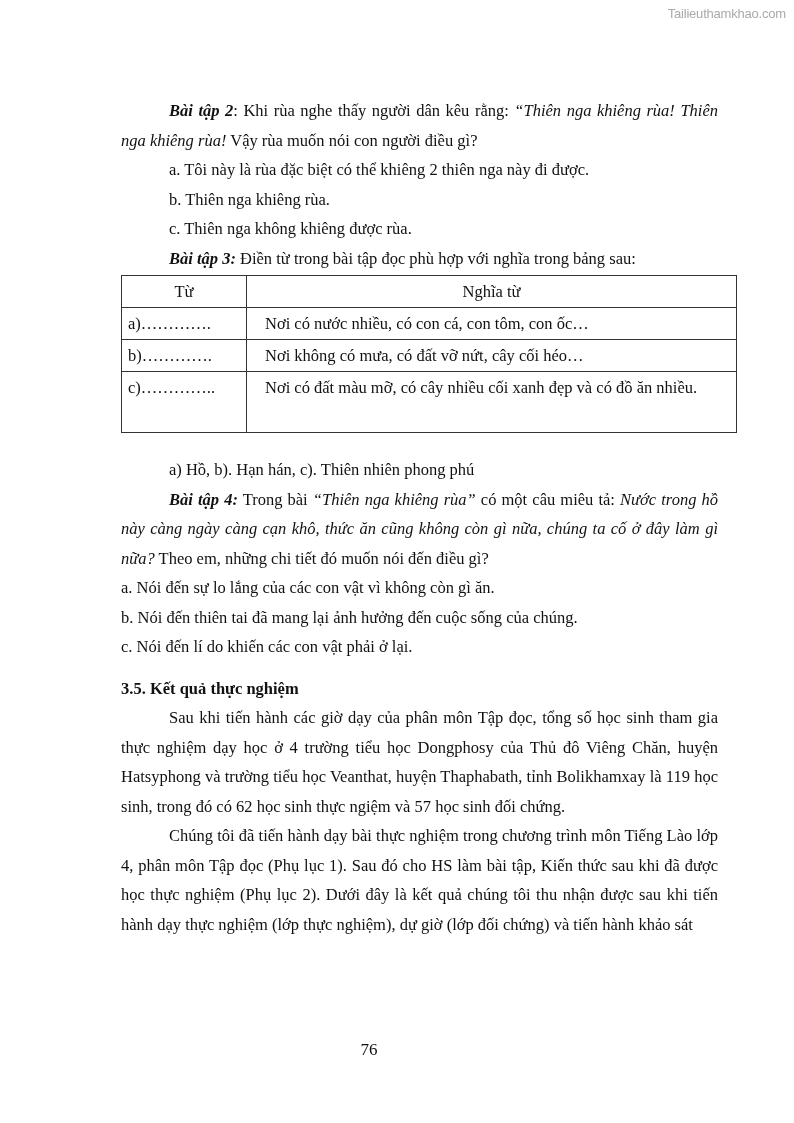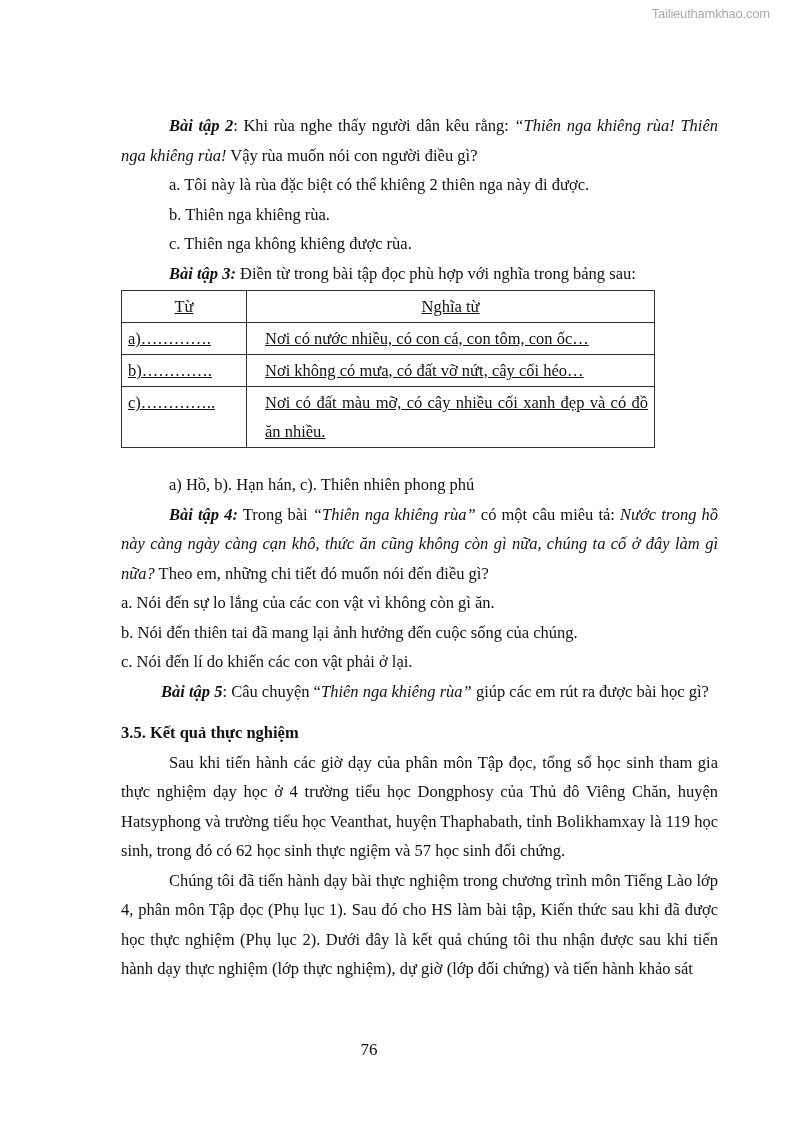--- a/index.html
+++ b/index.html
@@ -1,27 +1,27 @@
 <!DOCTYPE html>
 <html><head>
 <meta charset="utf-8">
 <style>
   html, body { margin: 0; padding: 0; background: #ffffff; }
   body { width: 794px; height: 1123px; position: relative; overflow: hidden;
          font-family: "Liberation Serif", "DejaVu Serif", serif; color: #111; }
-  .watermark { position: absolute; top: 6px; right: 24px; font-family: "Liberation Sans", sans-serif;
+  .watermark { position: absolute; top: 6px; right: 8px; font-family: "Liberation Sans", sans-serif;
                font-size: 13px; color: #aaa; letter-spacing: -0.2px; }
-  .page { position: absolute; left: 121px; top: 111px; width: 597px; font-size: 16.5px; line-height: 29.5px; }
+  .page { position: absolute; left: 121px; top: 96px; width: 597px; font-size: 16.5px; line-height: 29.5px; }
   p { margin: 0; text-align: justify; }
   .indent { text-indent: 48px; }
   .opt { padding-left: 48px; }
   .opt0 { padding-left: 0; }
   b.bi { font-weight: bold; font-style: italic; }
   i { font-style: italic; }
-  table { border-collapse: collapse; width: 534px; margin: 2px 0 4px 0; font-size: 16.5px; text-decoration: underline; }
+  table { border-collapse: collapse; width: 616px; margin: 2px 0 4px 0; font-size: 16.5px; }
   td, th { border: 1px solid #333; font-weight: normal; vertical-align: top; line-height: 29px; padding: 1px 6px; }
   th { text-align: center; }
   td.col1 { width: 112px; }
   td.col2 { padding-left: 18px; text-align: justify; }
   .h1 { font-weight: bold; margin-top: 12px; }
   .h2 { font-weight: bold; font-style: italic; }
   .pagenum { position: absolute; top: 1040px; left: 0; width: 738px; text-align: center; font-size: 17px; }
 </style>
 </head>
 <body>
@@ -64,23 +64,20 @@
 
   <p class="opt" style="margin-top:22px">a) Hồ, b). Hạn hán, c). Thiên nhiên phong phú</p>
 
   <p class="indent">
     <b class="bi">Bài tập 4:</b><span> Trong bài </span><i>“Thiên nga khiêng rùa”</i><span> có một câu miêu tả: </span><i>Nước trong hồ này càng ngày càng cạn khô, thức ăn cũng không còn gì nữa, chúng ta cố ở đây làm gì nữa?</i><span>  Theo em, những chi tiết đó muốn nói đến điều gì?</span>
   </p>
   <p class="opt0">a. Nói đến sự lo lắng của các con vật vì không còn gì ăn.</p>
   <p class="opt0">b. Nói đến thiên tai đã mang lại ảnh hưởng đến cuộc sống của chúng.</p>
   <p class="opt0">c. Nói đến lí do khiến các con vật phải ở lại.</p>
 
-  <p style="padding-left:40px">
-    <b class="bi">Bài tập 5</b><span>: Câu chuyện “</span><i>Thiên nga khiêng rùa”</i><span> giúp các em rút ra được bài học gì?</span>
-  </p>
 
   <p class="h1">3.5. Kết quả thực nghiệm</p>
   <p class="indent">Sau khi tiến hành các giờ dạy của phân môn Tập đọc, tổng số học sinh tham gia thực nghiệm dạy học ở 4 trường tiểu học Dongphosy của Thủ đô Viêng Chăn, huyện Hatsyphong và trường tiểu học Veanthat, huyện Thaphabath, tỉnh Bolikhamxay là 119 học sinh, trong đó có 62 học sinh thực ngiệm và 57 học sinh đối chứng.</p>
 
   <p class="indent">Chúng tôi đã tiến hành dạy bài thực nghiệm trong chương trình môn Tiếng Lào lớp 4, phân môn Tập đọc (Phụ lục 1). Sau đó cho HS làm bài tập, Kiến thức sau khi đã được học thực nghiệm (Phụ lục 2). Dưới đây là kết quả chúng tôi thu nhận được sau khi tiến hành dạy thực nghiệm (lớp thực nghiệm), dự giờ (lớp đối chứng) và tiến hành khảo sát</p>
 
 </div>
 
 <div class="pagenum">76</div>
 

